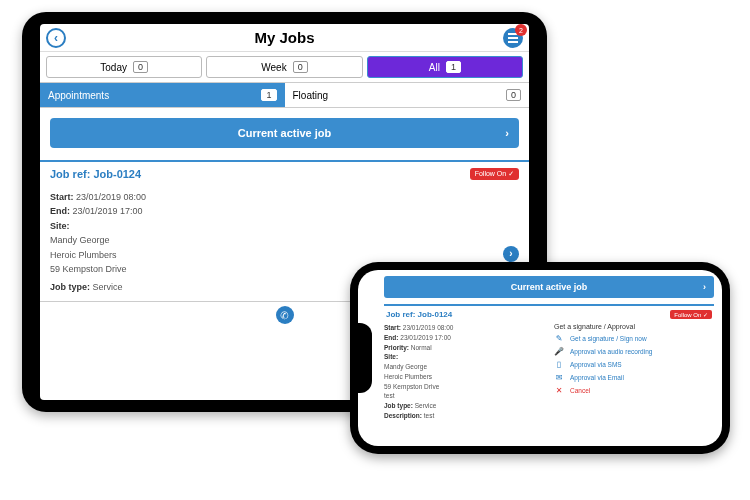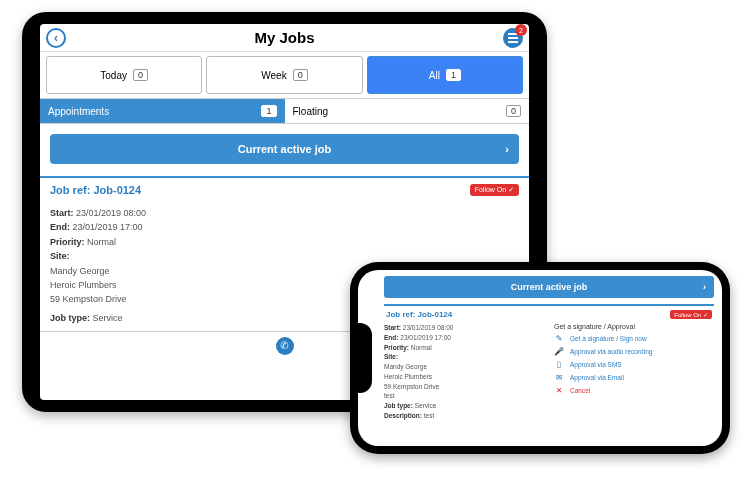--- a/index.html
+++ b/index.html
@@ -7,22 +7,22 @@
   
   .tablet { position: absolute; left: 22px; top: 12px; width: 525px; height: 400px; background: #000; border-radius: 24px; padding: 12px 18px; box-shadow: 0 4px 12px rgba(0,0,0,.3); }
   .tablet-screen { background: #fff; width: 100%; height: 100%; border-radius: 4px; overflow: hidden; display: flex; flex-direction: column; font-size: 10px; }
   .t-header { display: flex; align-items: center; justify-content: center; position: relative; height: 28px; border-bottom: 1px solid #ddd; }
   .t-header .back { position: absolute; left: 6px; top: 4px; width: 20px; height: 20px; border-radius: 50%; border: 2px solid #2b7ec2; display:flex;align-items:center;justify-content:center;color:#2b7ec2;font-weight:bold;font-size:12px;}
   .t-header .title { font-weight: 600; font-size: 15px; }
   .t-header .menu { position: absolute; right: 6px; top: 4px; width: 20px; height: 20px; border-radius:50%; background:#2b7ec2; display:flex;align-items:center;justify-content:center; }
   .t-header .menu::before{content:"";width:10px;height:2px;background:#fff;box-shadow:0 -4px 0 #fff,0 4px 0 #fff;}
   .t-header .badge{position:absolute;right:2px;top:0;background:#e03030;color:#fff;border-radius:50%;width:12px;height:12px;font-size:7px;display:flex;align-items:center;justify-content:center;}
   .seg { display:flex; gap:4px; padding:4px 6px; }
-  .seg-item{flex:1;border:1px solid #bbb;border-radius:3px;height:38px;display:flex;align-items:center;justify-content:center;gap:6px;background:#fff;position:relative;}
-  .seg-item.active{background:#3b82f6;border-color:#3a8dcf;color:#fff;}
+  .seg-item{flex:1;border:1px solid #bbb;border-radius:3px;height:22px;display:flex;align-items:center;justify-content:center;gap:6px;background:#fff;position:relative;}
+  .seg-item.active{background:#6d28d9;border-color:#3a8dcf;color:#fff;}
   .seg-item .count{border:1px solid #999;border-radius:2px;padding:0 4px;font-size:9px;background:#fff;color:#333;}
   .seg-item.active .count{border-color:#fff;}
   .tabs2{display:flex;border-top:1px solid #ccc;border-bottom:1px solid #ccc;}
   .tab2{flex:1;height:24px;display:flex;align-items:center;padding:0 8px;justify-content:space-between;font-size:10px;}
   .tab2.active{background:#3a8dcf;color:#fff;}
   .tab2 .count{border:1px solid #999;border-radius:2px;padding:0 4px;background:#fff;color:#333;font-size:9px;}
   .tab2.active .count{border-color:#fff;}
   .cur-btn{margin:10px 10px;background:#3a8dcf;color:#fff;border-radius:4px;height:30px;display:flex;align-items:center;justify-content:center;position:relative;font-weight:600;font-size:11px;}
   .cur-btn .chev{position:absolute;right:10px;color:#fff;font-weight:bold;}
   .divider{border-top:2px solid #3a8dcf;margin-top:2px;}
@@ -97,21 +97,20 @@
     <div class="job-head">
       <div class="job-ref">
         <span>Job ref:</span>
         <span>Job-0124</span>
       </div>
       <div class="follow">Follow On ✓</div>
     </div>
     <div class="job-body">
       <div><b>Start:</b> <span>23/01/2019 08:00</span></div>
       <div><b>End:</b> <span>23/01/2019 17:00</span></div>
-      <div><b>Priority:</b> <span>Normal</span></div>
       <div><b>Site:</b></div>
       <div>Mandy George</div>
       <div>Heroic Plumbers</div>
       <div>59 Kempston Drive</div>
       <div style="margin-top:4px"><b>Job type:</b> <span>Service</span></div>
       <div class="job-arrow">›</div>
     </div>
     <div class="call-bar">
       <div class="call-ico">✆</div>
     </div>

